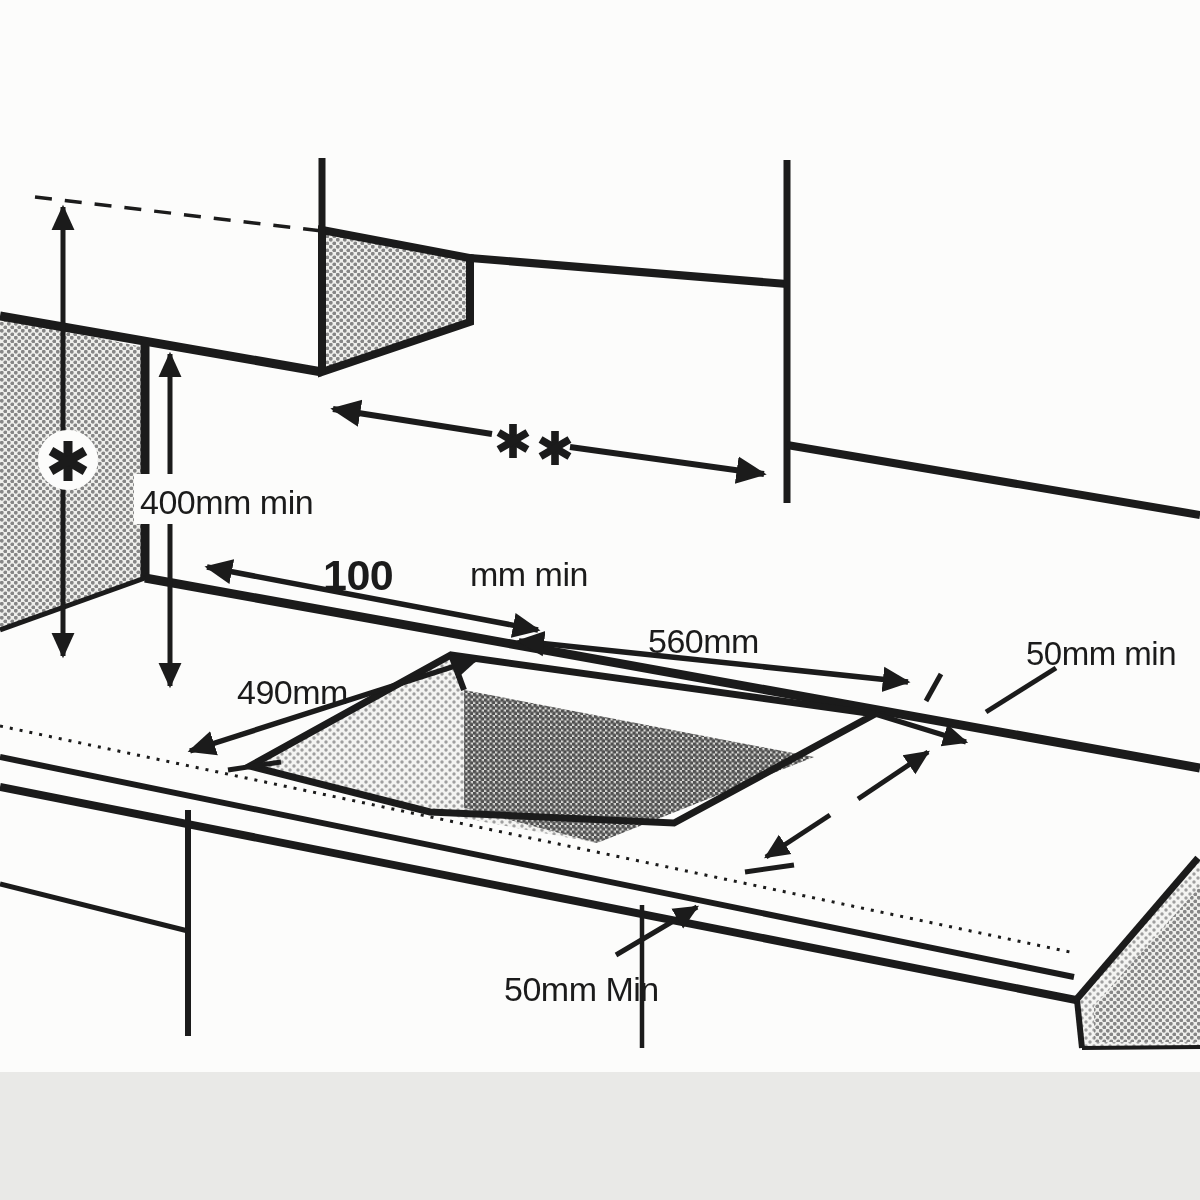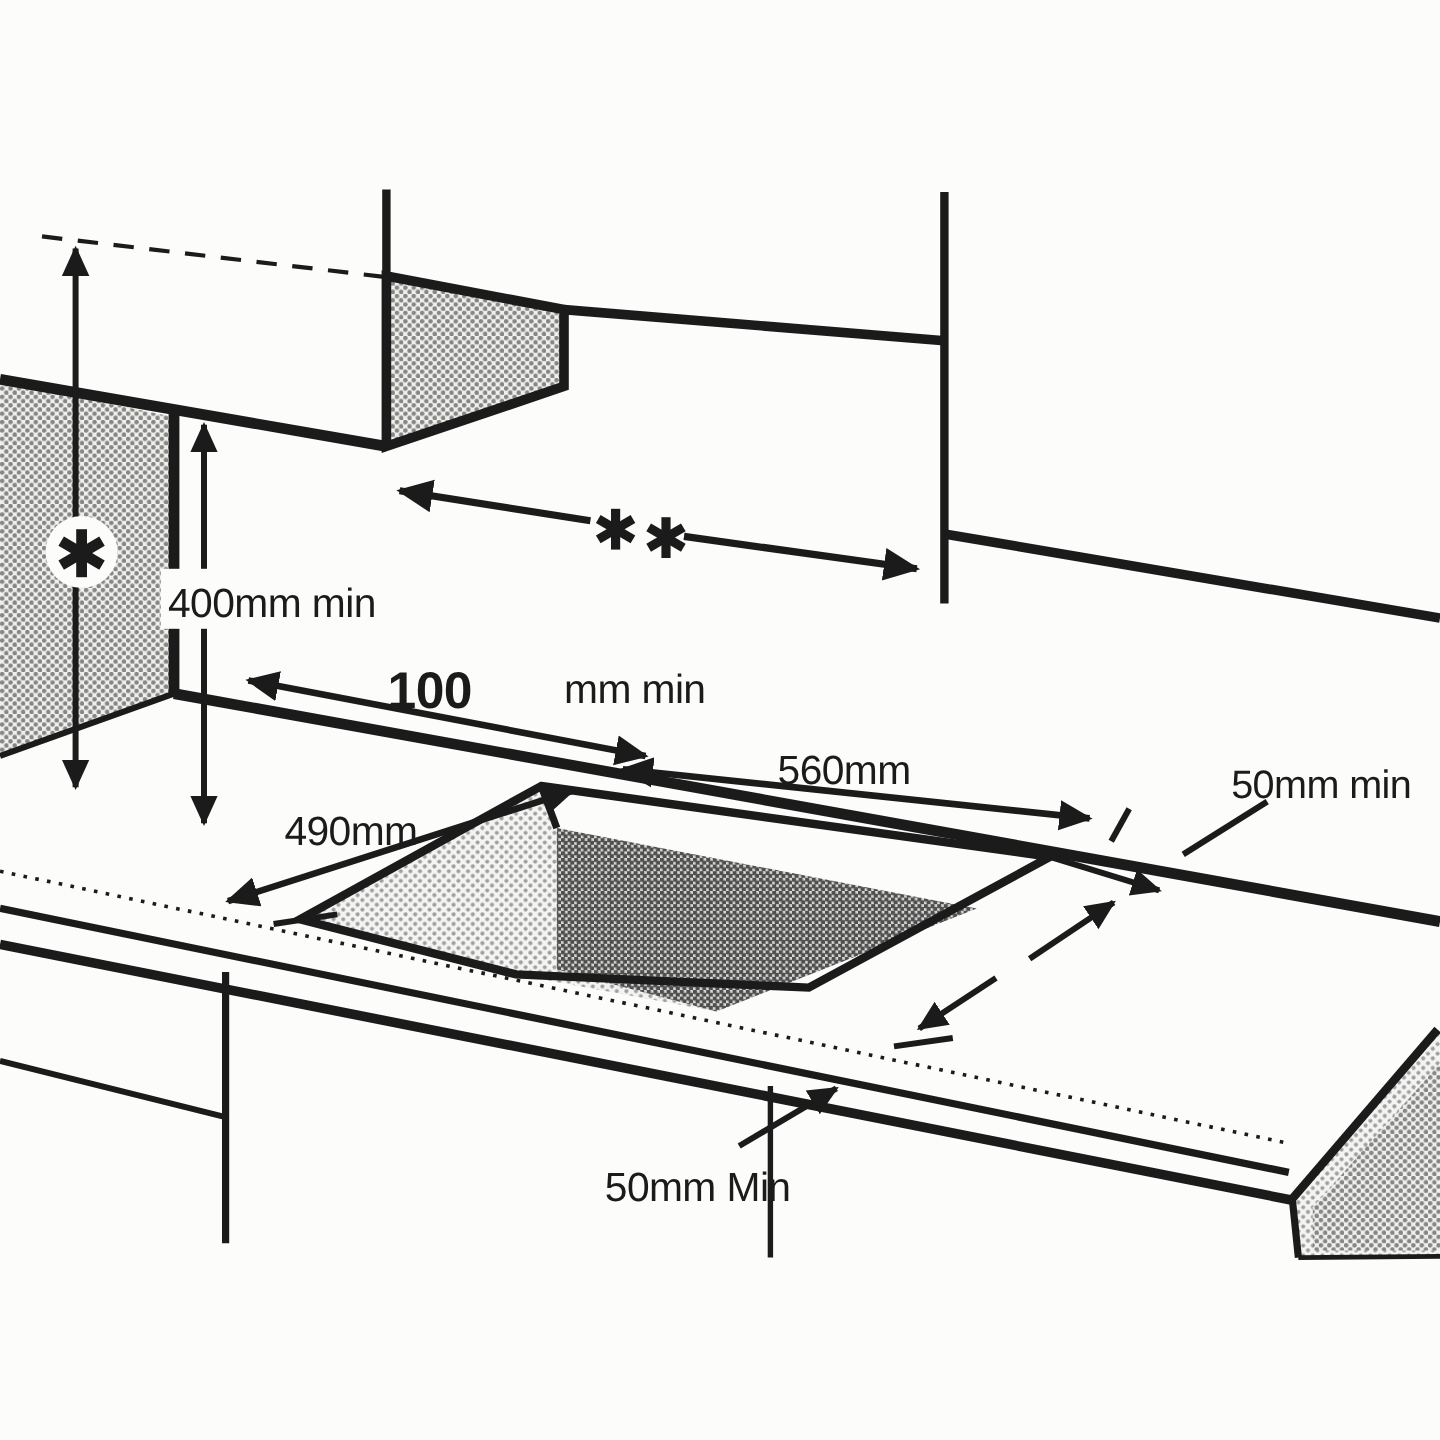--- a/index.html
+++ b/index.html
@@ -1,16 +1,16 @@
 <!DOCTYPE html>
 <html><head>
 <meta charset="utf-8">
 <style>
   html,body{margin:0;padding:0;background:#e9e9e7;}
-  #stage{position:relative;width:1200px;height:1200px;background:#fcfcfb;overflow:hidden;}
+  #stage{position:relative;width:1200px;height:1072px;background:#fcfcfb;overflow:hidden;}
   svg{display:block}
   .dim-text{font-family:"Liberation Sans","DejaVu Sans",sans-serif;fill:#1b1b1b;letter-spacing:-0.5px;}
   .dim-text.small{font-size:33px;}
   .dim-text.normal{font-size:34px;}
   .dim-text.big{font-size:43px;font-weight:bold;}
   .ink{stroke:#1b1b1b;fill:none;}
 </style>
 </head>
 <body>
 

